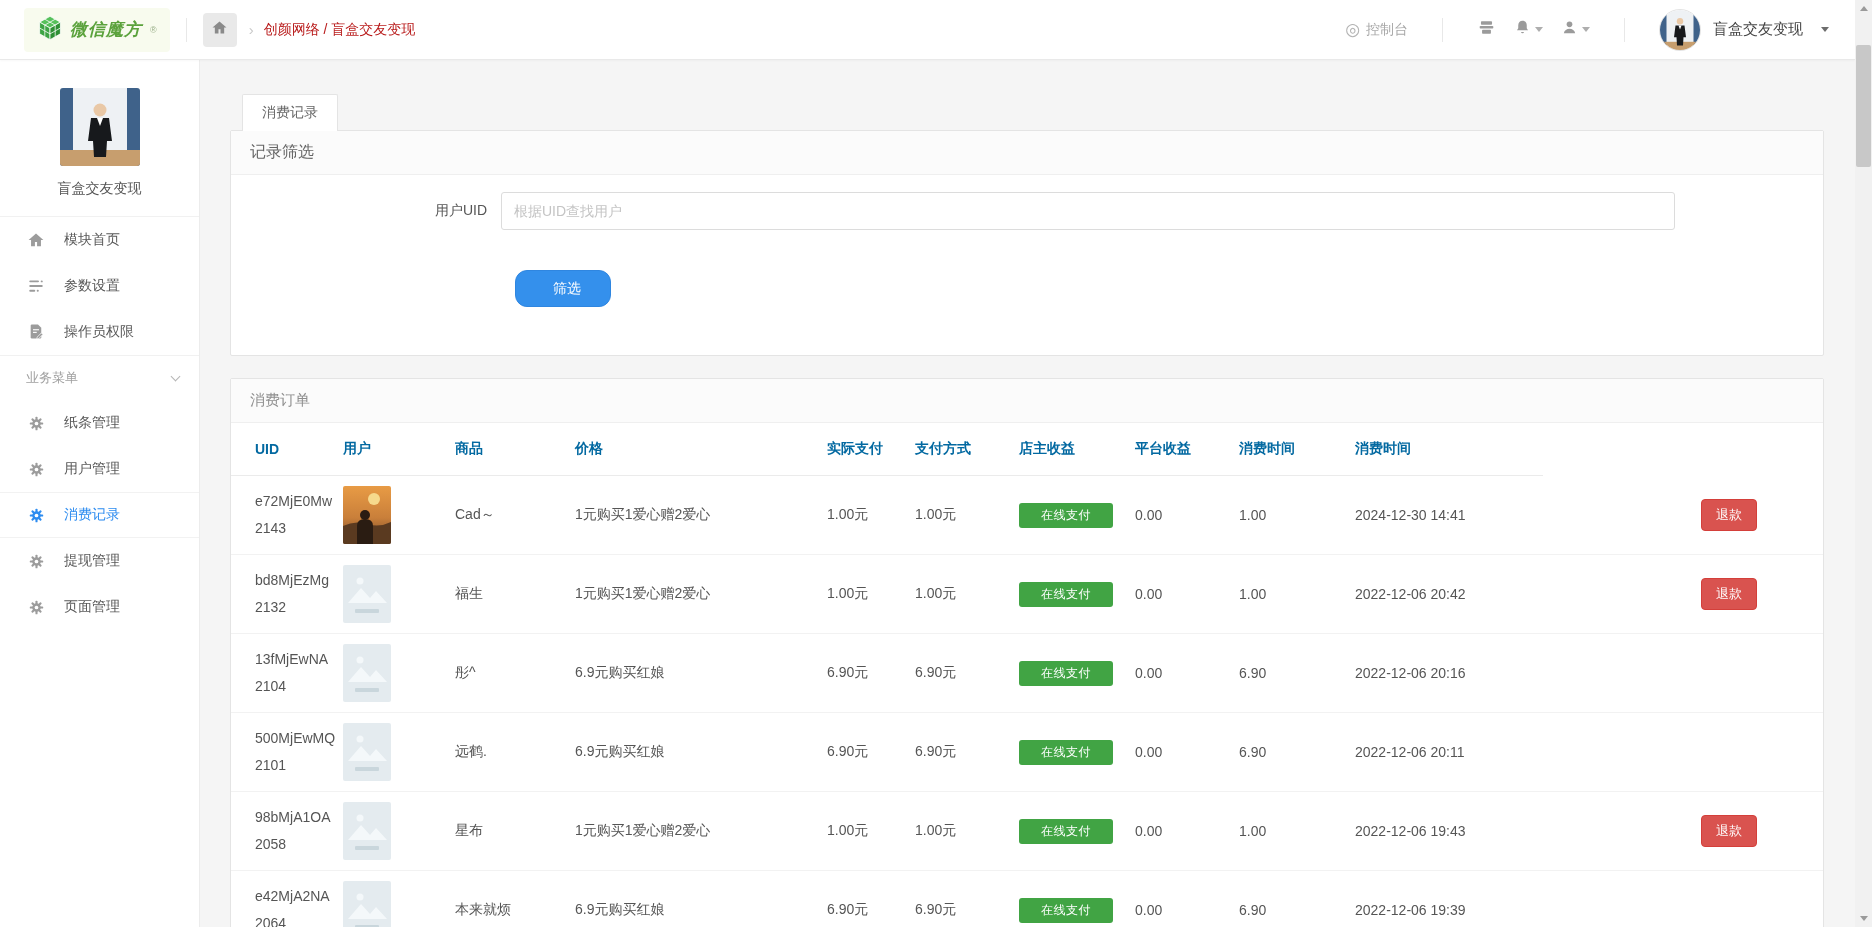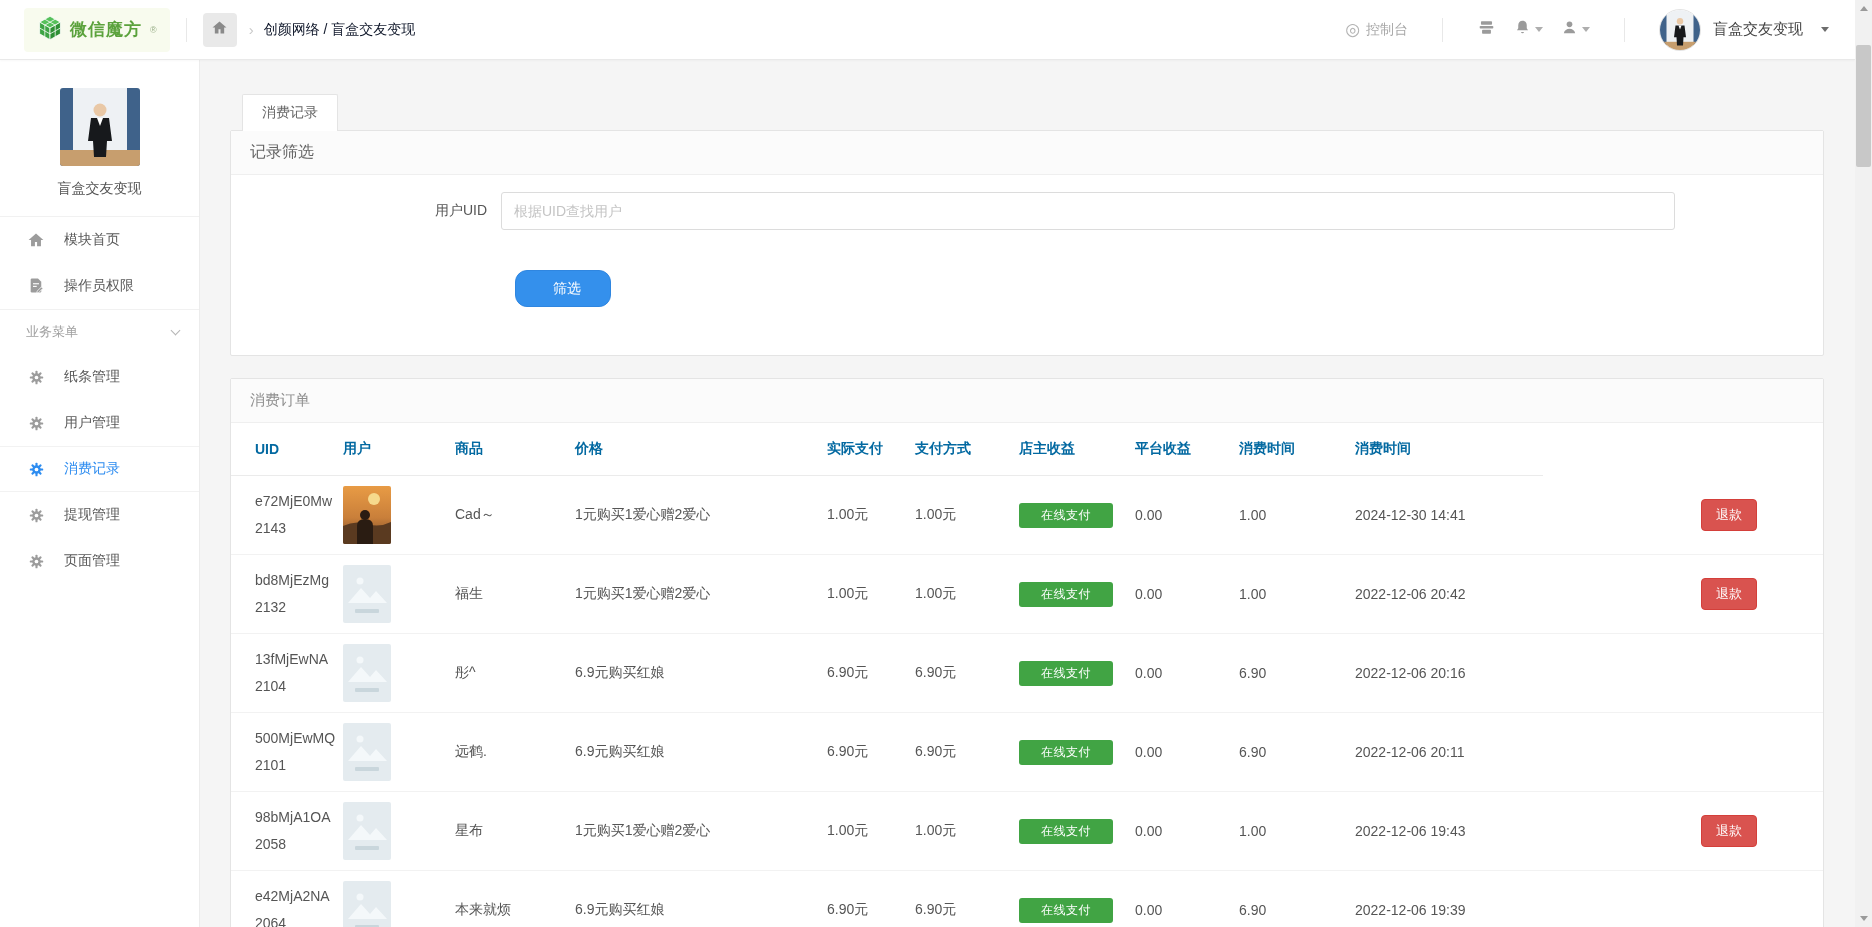--- a/index.html
+++ b/index.html
@@ -6,27 +6,27 @@
   html,body { width:1872px; height:927px; overflow:hidden; background:#f5f5f5;
     font-family:"Liberation Sans","DejaVu Sans",sans-serif; color:#333; }
   .page { position:relative; width:1872px; height:927px; }
 
   
   .navbar { position:absolute; top:0; left:0; width:1855px; height:60px; background:#fff;
     border-bottom:1px solid #e9e9e9; display:flex; align-items:center; z-index:5;
     box-shadow:0 1px 2px rgba(0,0,0,.03); }
   .logo-pill { display:flex; align-items:center; gap:7px; background:#f8fbee; border-radius:4px;
     padding:7px 13px; margin-left:24px; cursor:pointer; }
-  .logo-text { font-size:17px; font-weight:bold; color:#5ba23c; letter-spacing:1px; }
+  .logo-text { font-size:17px; font-weight:bold; color:#5ba23c; letter-spacing:1px;font-style:italic; }
   .logo-reg { font-size:9px; color:#9bb08a; vertical-align:top; margin-left:1px; }
   .v-div { width:1px; height:24px; background:#e8e8e8; margin:0 16px; }
   .home-btn { width:34px; height:34px; background:#e9e9e9; border-radius:4px; display:flex;
     align-items:center; justify-content:center; cursor:pointer; }
   .crumb-sep { color:#c9c9c9; font-size:15px; margin:0 10px 0 12px; }
-  .crumb { color:#0f172a; font-size:14px; }
+  .crumb { color:#b91c1c; font-size:14px; }
   .nav-right { margin-left:auto; display:flex; align-items:center; gap:18px; padding-right:26px; }
   .console-link { display:flex; align-items:center; gap:6px; color:#a9a9a9; font-size:14px; cursor:pointer; }
   .console-glyph { font-size:17px; color:#b3b3b3; }
   .nav-ico { display:flex; align-items:center; gap:4px; cursor:pointer; color:#9b9b9b; }
   .tri-down { width:0; height:0; border-left:4px solid transparent; border-right:4px solid transparent;
     border-top:5px solid #aeaeae; }
   .acct { display:flex; align-items:center; gap:12px; cursor:pointer; }
   .acct-avatar { width:42px; height:42px; border-radius:50%; overflow:hidden; border:1px solid #e3e3e3; }
   .acct-name { font-size:15px; color:#444; }
   .acct-caret { border-top-color:#6d6d6d; margin-left:6px; }
@@ -201,20 +201,32 @@
         <div class="side-item">
        <span class="side-icon">
             <svg width="18" height="18" viewBox="0 0 20 20">
               <path d="M10 2.8 1.8 10h2.7v7h4.3v-4.8h2.4V17h4.3v-7h2.7z" fill="currentColor"></path>
             </svg>
           </span>
        <span>模块首页</span>
      </div>
         <div class="side-item">
        <span class="side-icon">
+            <svg width="18" height="18" viewBox="0 0 24 24" fill="currentColor">
+              <rect x="3" y="4.5" width="13" height="2.6" rx="1.3"></rect>
+              <rect x="18.3" y="4.5" width="2.7" height="2.6" rx="1.2"></rect>
+              <rect x="3" y="10.7" width="18" height="2.6" rx="1.3"></rect>
+              <rect x="3" y="16.9" width="8" height="2.6" rx="1.3"></rect>
+              <rect x="13" y="16.9" width="2.7" height="2.6" rx="1.2"></rect>
+            </svg>
+          </span>
+       <span>参数设置</span>
+     </div>
+        <div class="side-item">
+       <span class="side-icon">
             <svg width="18" height="18" viewBox="0 0 24 24">
               <path fill="currentColor" d="M6.5 2h8.2L19 6.3V19a1.6 1.6 0 0 1-1.6 1.6H6.5A1.6 1.6 0 0 1 4.9 19V3.6A1.6 1.6 0 0 1 6.5 2z"></path>
               <g stroke="#fff" stroke-width="1.5">
                 <line x1="8" y1="9" x2="16" y2="9"></line>
                 <line x1="8" y1="12.5" x2="13" y2="12.5"></line>
               </g>
               <path d="M13.6 18.8l5.6-5.6 2 2-5.6 5.6-2.5.5z" fill="currentColor" stroke="#fff" stroke-width="1"></path>
             </svg>
           </span>
        <span>操作员权限</span>

